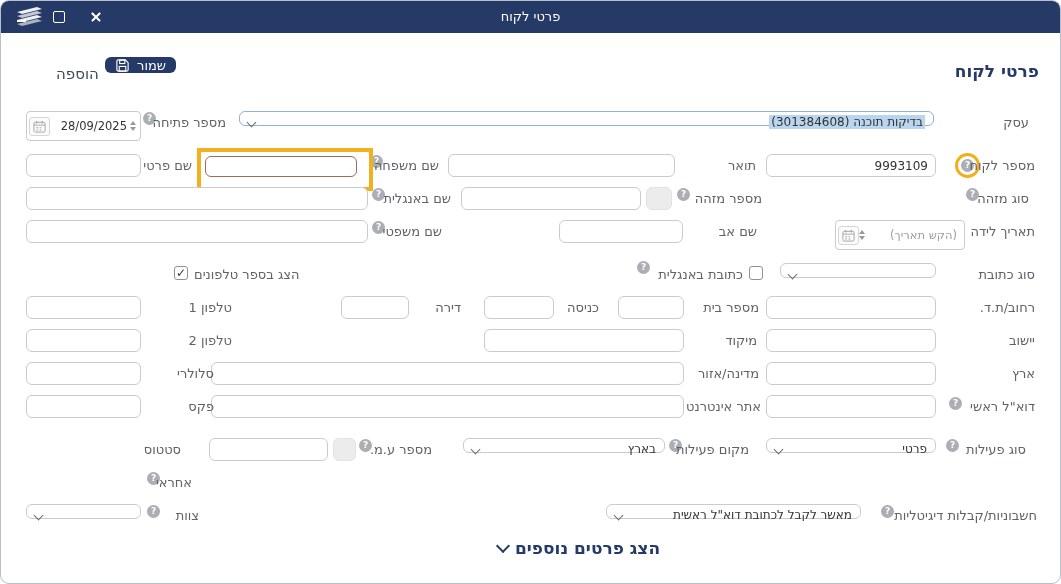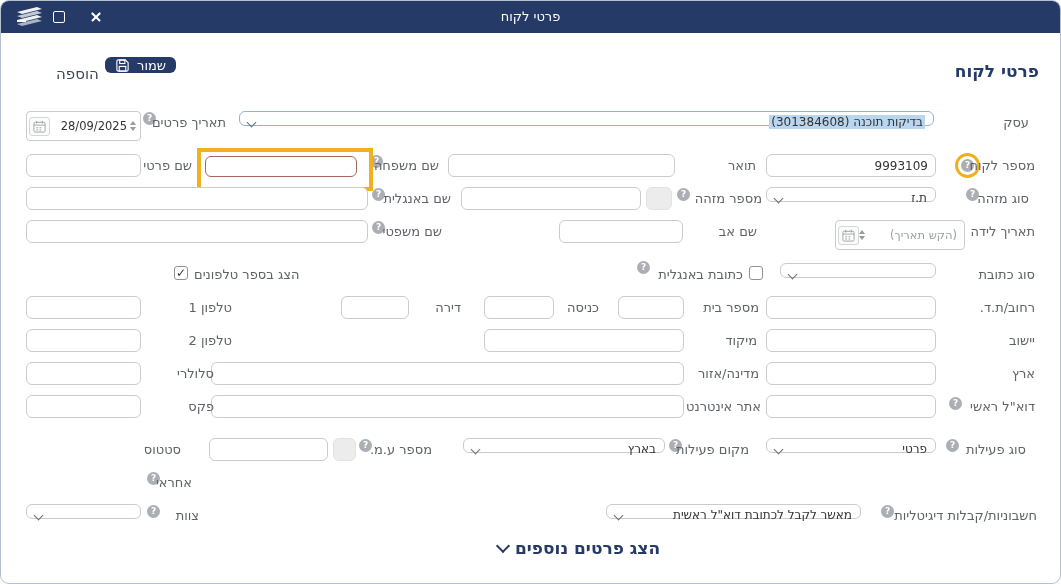--- a/index.html
+++ b/index.html
@@ -81,21 +81,21 @@
     </svg>
   </button>
   <div class="modetitle">הוספה</div>
 
   <span class="lbl" style="right:31px;top:114px;">עסק</span>
   <div class="combo focusborder" style="left:238px;top:110px;width:695px;">
     <span class="txt"><span class="hltext">בדיקות תוכנה (301384608)</span></span>
     <span class="chev"></span>
   </div>
   <span class="q" style="left:142px;top:111px;">?</span>
-  <span class="lbl" style="right:834px;top:114px;">תאריך פרטים</span>
+  <span class="lbl" style="right:834px;top:114px;">מספר פתיחה</span>
   <div class="datew" style="left:25px;top:110px;width:115px;">
     <span class="calbox">
       <svg width="13" height="13" viewBox="0 0 14 14">
           <rect x="1" y="2.5" width="12" height="10.5" rx="1.5" fill="#fff" stroke="#9aa0a6"></rect>
           <line x1="4" y1="1" x2="4" y2="4" stroke="#9aa0a6"></line>
           <line x1="10" y1="1" x2="10" y2="4" stroke="#9aa0a6"></line>
           <line x1="1" y1="5.5" x2="13" y2="5.5" stroke="#9aa0a6"></line>
           <rect x="3.5" y="7.5" width="2" height="1.5" fill="#b7bcc2"></rect>
           <rect x="7" y="7.5" width="2" height="1.5" fill="#b7bcc2"></rect>
           <rect x="3.5" y="10" width="2" height="1.5" fill="#b7bcc2"></rect>
@@ -118,24 +118,20 @@
   <span class="q" style="left:369px;top:154px;">?</span>
   <span class="lbl" style="right:621px;top:157px;">שם משפחה</span>
   <div class="hlbox" style="left:196px;top:147px;width:168px;height:35px;">
     <input class="inp" style="width: 152px; height: 21px;" value="">
   </div>
   <span class="lbl" style="right:868px;top:157px;">שם פרטי</span>
   <input class="inp" style="left: 25px; top: 153px; width: 115px;" value="">
 
   <span class="q" style="left:965px;top:187px;">?</span>
   <span class="lbl" style="right:31px;top:190px;">סוג מזהה</span>
-  <div class="combo" style="left:765px;top:186px;width:170px;">
-    <span class="txt">ת.ז</span>
-    <span class="chev"></span>
-  </div>
   <span class="q" style="left:676px;top:187px;">?</span>
   <span class="lbl" style="right:298px;top:190px;">מספר מזהה</span>
   <div class="graybox" style="left:645px;top:186px;width:26px;"></div>
   <input class="inp" style="left: 460px; top: 186px; width: 180px;" value="">
   <span class="q" style="left:371px;top:187px;">?</span>
   <span class="lbl" style="right:609px;top:190px;margin-left:32px;">שם באנגלית</span>
   <input class="inp" style="left: 25px; top: 186px; width: 342px;" value="">
 
   <span class="lbl" style="right:25px;top:223px;">תאריך לידה</span>
   <div class="datew" style="left:834px;top:219px;width:130px;">

